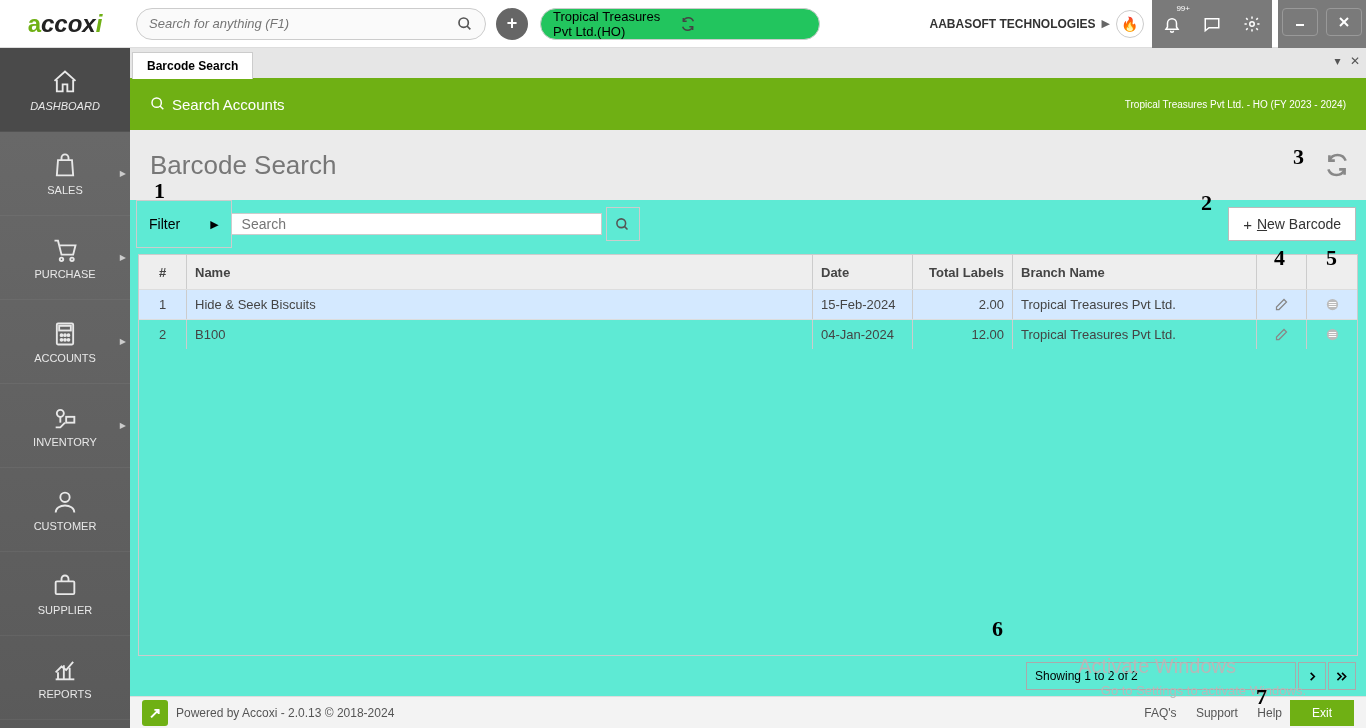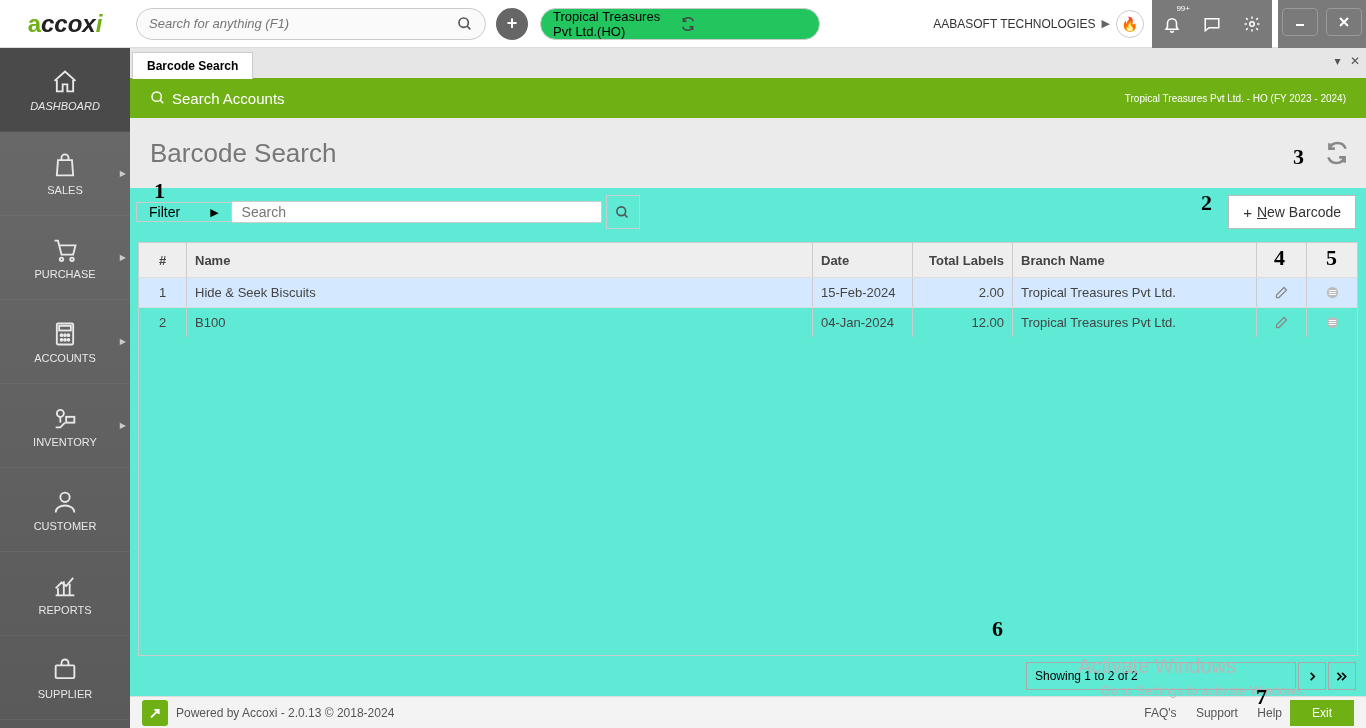--- a/index.html
+++ b/index.html
@@ -6,51 +6,51 @@
 body { width: 1366px; height: 728px; overflow: hidden; background: #fff; position: relative; }
 
 .topbar { height: 48px; display: flex; align-items: center; background: #fff; border-bottom: 1px solid #ddd; }
 .logo { width: 130px; height: 48px; display: flex; align-items: center; justify-content: center; font-weight: 900; font-size: 24px; font-style: italic; color: #222; }
 .searchbox { flex: 0 0 350px; height: 32px; margin-left: 6px; border: 1px solid #ccc; border-radius: 16px; display: flex; align-items: center; padding: 0 12px; background: #fafafa; }
 .searchbox input { flex: 1; border: none; background: transparent; outline: none; font-size: 13px; font-style: italic; }
 .circle-btn { width: 32px; height: 32px; border-radius: 50%; background: #666; color: #fff; display: flex; align-items: center; justify-content: center; margin-left: 10px; font-size: 18px; font-weight: bold; cursor: pointer; }
 .orgbox { flex: 0 0 280px; height: 32px; margin-left: 12px; border: 1px solid #ccc; border-radius: 16px; display: flex; align-items: center; padding: 0 12px; font-size: 13px; background: #22c55e; }
 .orgbox span { flex: 1; }
 .topbar-spacer { flex: 1; }
-.user-label { font-size: 12px; font-weight: normal; color: #333; margin-right: 6px; }
+.user-label { font-size: 12px; font-weight: bold; color: #333; margin-right: 6px; }
 .avatar { width: 28px; height: 28px; border-radius: 50%; background: #fff; border: 1px solid #ccc; display: flex; align-items: center; justify-content: center; margin-right: 8px; font-size: 14px; }
 .top-icons { display: flex; height: 48px; background: #7a7a7a; }
 .top-icons .ibtn { width: 40px; display: flex; align-items: center; justify-content: center; color: #fff; cursor: pointer; position: relative; }
 .badge { position: absolute; top: 4px; right: 2px; font-size: 8px; color: #fff; }
 .win-btns { display: flex; height: 48px; background: #7a7a7a; margin-left: 6px; }
 .win-btns .wbtn { width: 36px; display: flex; align-items: center; justify-content: center; color: #fff; cursor: pointer; border: 1px solid #999; margin: 8px 4px; border-radius: 4px; height: 28px; }
 
 .main { display: flex; height: 680px; }
 .sidebar { width: 130px; background: linear-gradient(#6a6a6a,#5a5a5a); display: flex; flex-direction: column; }
 .nav-item { height: 84px; display: flex; flex-direction: column; align-items: center; justify-content: center; color: #e8e8e8; font-size: 11px; cursor: pointer; position: relative; border-bottom: 1px solid rgba(255,255,255,0.05); }
 .nav-item.active { background: #4a4a4a; font-style: italic; }
 .nav-item .nic { font-size: 26px; margin-bottom: 4px; }
 .nav-item .arrow { position: absolute; right: 4px; font-size: 8px; color: #ccc; }
 
 .content { flex: 1; display: flex; flex-direction: column; background: #5eead4; }
 .tabbar { height: 30px; background: #e6e6e6; display: flex; align-items: flex-end; position: relative; }
 .tab { background: #fff; border: 1px solid #ccc; border-bottom: none; padding: 6px 14px; font-size: 12px; font-weight: bold; margin-left: 2px; position: relative; top: 1px; }
 .tab-ctrls { position: absolute; right: 6px; top: 6px; font-size: 12px; color: #555; }
 .tab-ctrls span { margin-left: 6px; cursor: pointer; }
 
-.greenbar { height: 40px; background: #6fb014; color: #fff; display: flex; align-items: center; padding: 0 20px; font-size: 15px; }
+.greenbar { height: 52px; background: #6fb014; color: #fff; display: flex; align-items: center; padding: 0 20px; font-size: 15px; }
 .greenbar .left { flex: 0 0 auto; display: flex; align-items: center; }
 .greenbar .right { margin-left: auto; font-size: 10px; text-align: right; }
 
 .page-title-row { height: 70px; background: #ebebeb; display: flex; align-items: center; padding: 0 20px; position: relative; }
 .page-title { font-size: 26px; color: #777; font-weight: 300; }
 .refresh-wrap { position: absolute; right: 16px; top: 22px; display: flex; align-items: center; }
 
 .filter-row { height: 48px; display: flex; align-items: center; padding: 0 8px 0 6px; position: relative; }
-.filter-btn { border: 1px solid #ccc; height: 20px; padding: 0 12px; display: flex; align-items: center; font-size: 14px; margin-right: 0; }
+.filter-btn { border: 1px solid #ccc; height: 48px; padding: 0 12px; display: flex; align-items: center; font-size: 14px; margin-right: 0; }
 .filter-btn .play { margin-left: 30px; font-size: 11px; }
 .table-search { border: 1px solid #ccc; border-left: none; height: 22px; width: 370px; padding: 0 10px; font-size: 14px; outline: none; }
 .table-search-btn { border: 1px solid #ccc; height: 34px; width: 34px; margin-left: 4px; display: flex; align-items: center; justify-content: center; cursor: pointer; font-size: 15px; }
 .new-barcode { position: absolute; right: 10px; border: 1px solid #bbb; height: 34px; padding: 0 14px; display: flex; align-items: center; font-size: 14px; cursor: pointer; background: #fff; color:#333; }
 .new-barcode .uline { text-decoration: underline; }
 
 .table-wrap { margin: 6px 8px 0 8px; border: 1px solid #ccc; flex: 1; min-height: 300px; }
 .thead { display: flex; height: 34px; background: #eee; font-weight: bold; font-size: 13px; color: #444; }
 .th, .td { border-right: 1px solid #ccc; padding: 0 8px; display: flex; align-items: center; height: 100%; }
 .col-idx { width: 48px; justify-content: center; }
@@ -213,35 +213,35 @@
           <svg width="28" height="28" viewBox="0 0 24 24" fill="none" stroke="#e8e8e8" stroke-width="1.6">
             <circle cx="12" cy="8" r="4"></circle>
             <path d="M4 21c0-4 4-6 8-6s8 2 8 6"></path>
           </svg>
         </span>
       <span>CUSTOMER</span>
     </div>
     <div class="nav-item">
       <span class="nic">
           <svg width="28" height="28" viewBox="0 0 24 24" fill="none" stroke="#e8e8e8" stroke-width="1.6">
+            <rect x="4" y="8" width="16" height="11" rx="1"></rect>
+            <path d="M9 8V6a3 3 0 0 1 6 0v2"></path>
+          </svg>
+        </span>
+      <span>SUPPLIER</span>
+    </div>
+    <div class="nav-item">
+      <span class="nic">
+          <svg width="28" height="28" viewBox="0 0 24 24" fill="none" stroke="#e8e8e8" stroke-width="1.6">
             <path d="M4 20h16"></path>
             <path d="M6 20v-6M11 20V8M16 20v-10"></path>
             <path d="M4 14l5-5 4 3 6-7"></path>
           </svg>
         </span>
       <span>REPORTS</span>
-    </div>
-    <div class="nav-item">
-      <span class="nic">
-          <svg width="28" height="28" viewBox="0 0 24 24" fill="none" stroke="#e8e8e8" stroke-width="1.6">
-            <rect x="4" y="8" width="16" height="11" rx="1"></rect>
-            <path d="M9 8V6a3 3 0 0 1 6 0v2"></path>
-          </svg>
-        </span>
-      <span>SUPPLIER</span>
     </div>
   </div>
 
   <div class="content">
     <div class="tabbar">
       <div class="tab">Barcode Search</div>
       <div class="tab-ctrls">
         <span>▾</span>
         <span>✕</span>
       </div>

